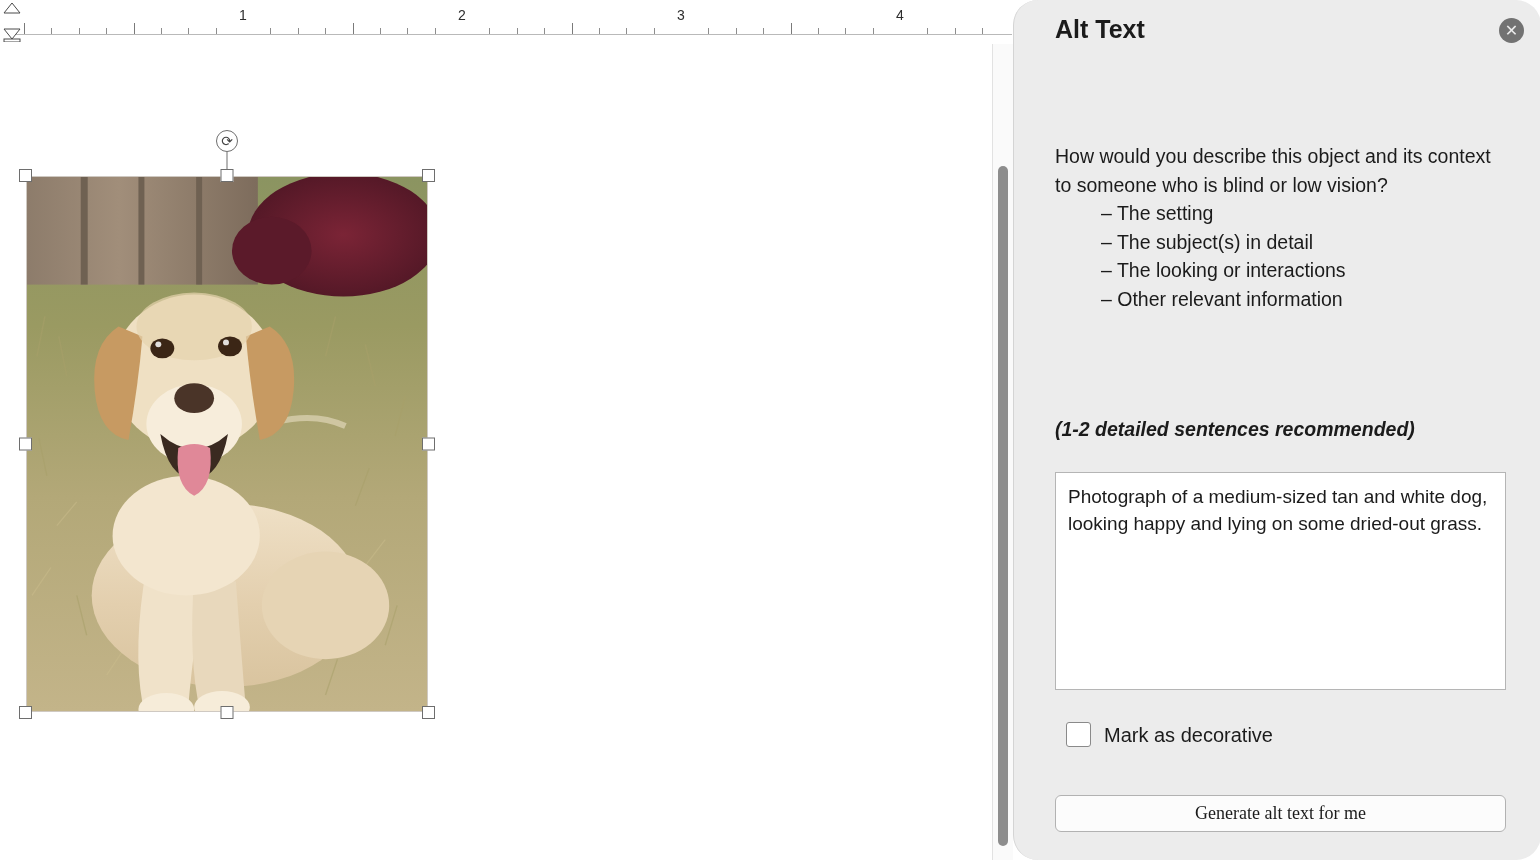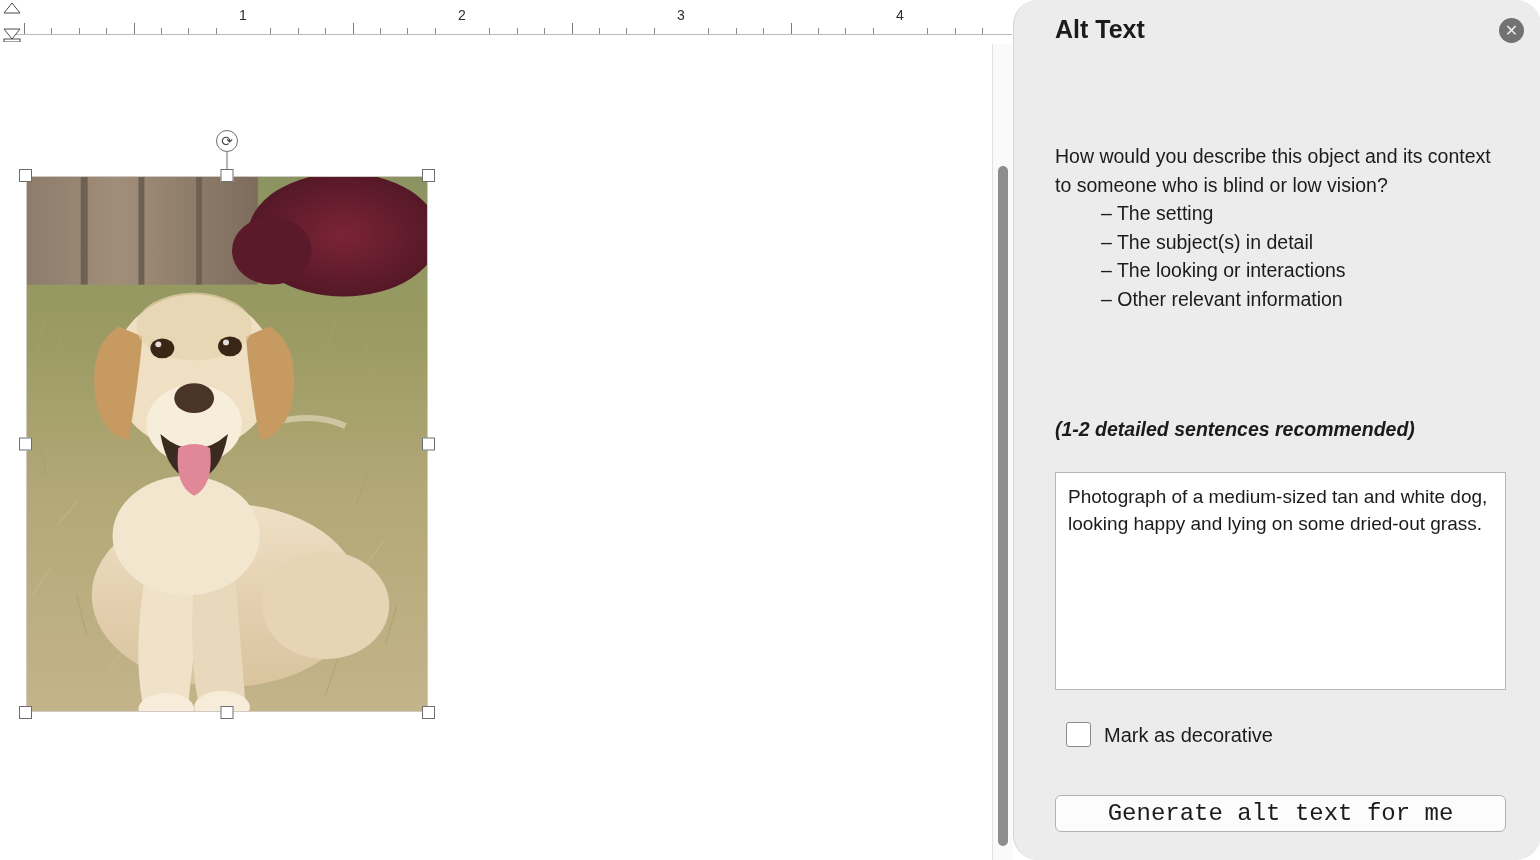--- a/index.html
+++ b/index.html
@@ -298,23 +298,23 @@
   .generate-btn {
     position: absolute;
     left: 41px;
     top: 795px;
     width: 451px;
     height: 37px;
     box-sizing: border-box;
     background: #fcfcfc;
     border: 1px solid #b2b2b2;
     border-radius: 6px;
-    font-size: 24px;
-    color: #1b1b1b;
-    font-family: Liberation Mono, monospace;
+    font-size: 18px;
+    color: #1b1b1b;
+    font-family: Liberation Serif, serif;
     cursor: pointer;
   }
 </style>
 </head>
 <body>
 
 <div class="app">
 
   <div class="doc-pane">
 

